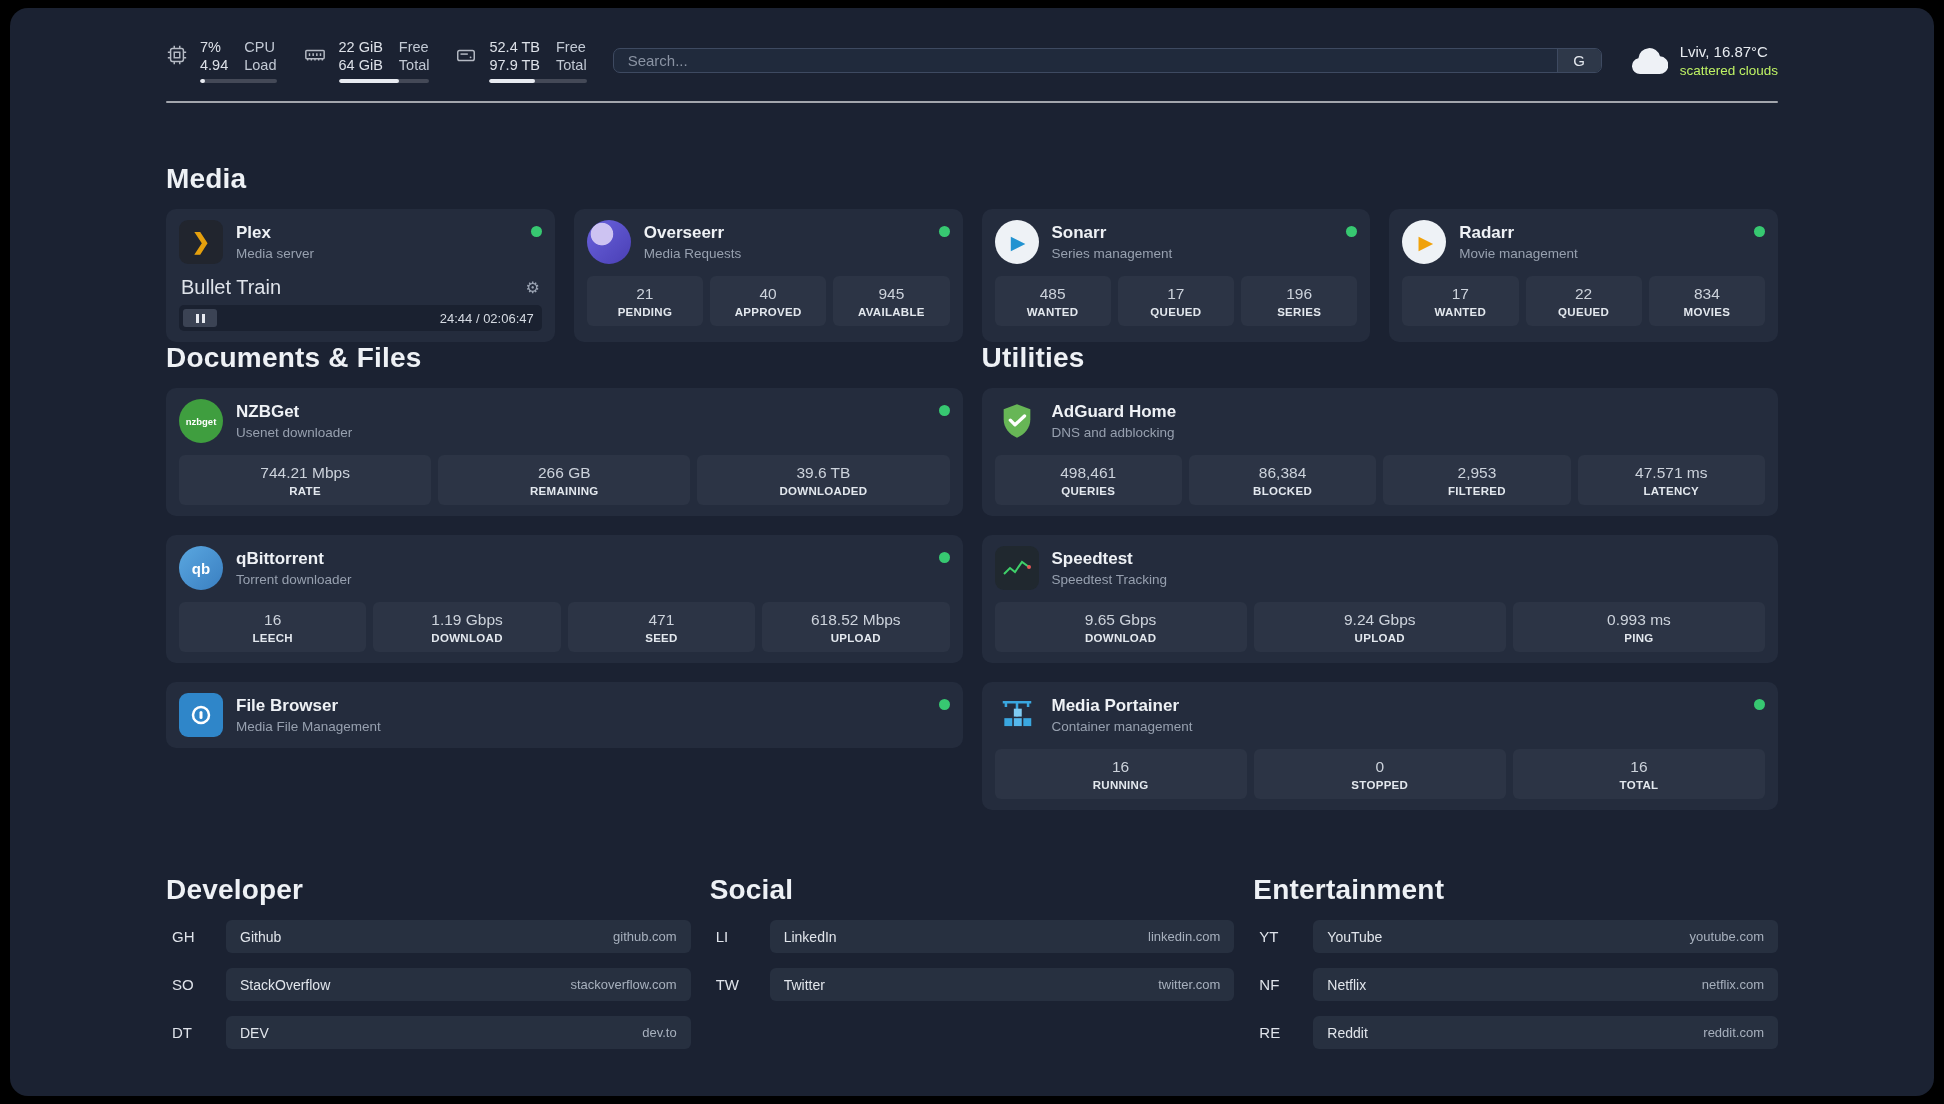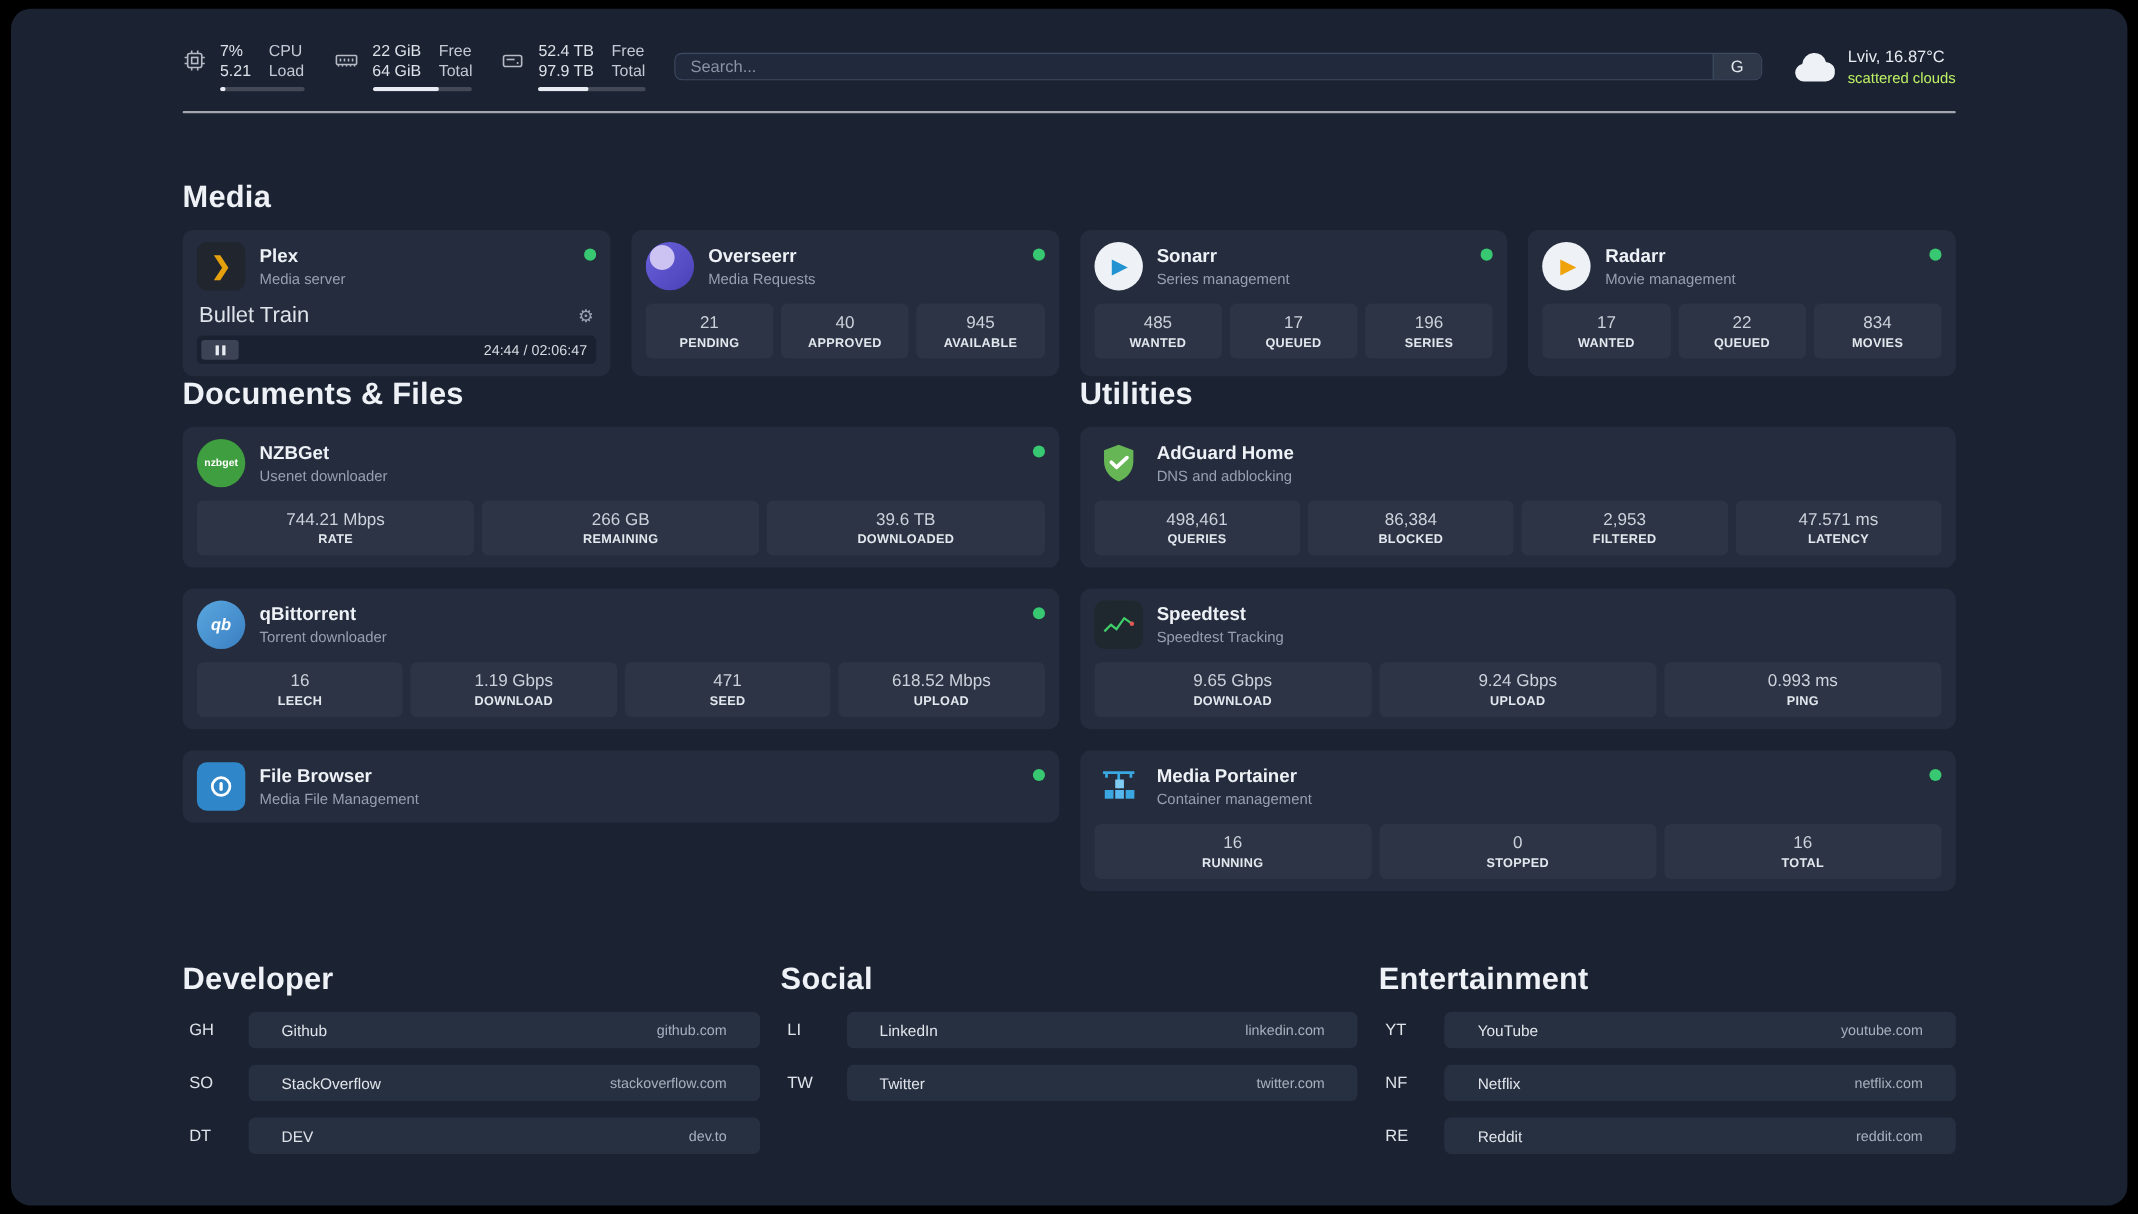--- a/index.html
+++ b/index.html
@@ -78,32 +78,32 @@
   .plex-icon { background:#21252e; }
   .plex-icon span { color:#e5a00d; font-size:22px; font-weight:700; }
   .overseerr-icon { background:radial-gradient(circle at 34% 32%, #cdc3f2 0 26%, rgba(0,0,0,0) 28%),
                     linear-gradient(135deg,#6a63dd,#4a3fb5); }
   .sonarr-icon { background:#eef2f6; }
   .sonarr-icon span { color:#2193d1; font-size:19px; margin-left:3px; }
   .radarr-icon { background:#eef2f6; }
   .radarr-icon span { color:#f0a20b; font-size:19px; margin-left:3px; }
   .nzbget-icon { background:#3f9e3f; }
   .nzbget-icon span { color:#fff; font-size:9.5px; font-weight:700; }
-  .qbit-icon { background:linear-gradient(135deg,#5aa7e0,#3a7fc1);font-style:italic; }
+  .qbit-icon { background:linear-gradient(135deg,#5aa7e0,#3a7fc1); }
   .qbit-icon span { color:#fff; font-size:15px; font-weight:700; }
   .speedtest-icon { background:#20282f; border-radius:9px; }
   .filebrowser-icon { background:#2f86c9; }
 
   
   .bookmarks { display:grid; grid-template-columns:repeat(3,1fr); gap:19px; margin-top:64px; }
   .bm-rows { display:flex; flex-direction:column; gap:15px; }
   .bm-row { display:flex; align-items:center; gap:14px; cursor:pointer; }
   .bm-abbr { width:46px; font-size:15px; color:#dfe3ea; padding-left:6px; }
   .bm-bar { flex:1; height:33px; background:#273040; border-radius:6px; display:flex;
-            align-items:center; justify-content:space-between; padding:0 30px; }
+            align-items:center; justify-content:space-between; padding:0 14px; }
   .bm-name { font-size:14px; color:#e1e5eb; }
   .bm-domain { font-size:13px; color:#a7b0bd; }
 </style>
 </head>
 <body>
 
 <div class="panel">
   <div class="content">
 
     <div class="topbar">
@@ -111,21 +111,21 @@
       <div class="metric">
         <svg class="metric-icon" width="22" height="22" viewBox="0 0 24 24" fill="none" stroke="#c6cbd4" stroke-width="1.6">
           <rect x="5" y="5" width="14" height="14" rx="2"></rect>
             <rect x="9" y="9" width="6" height="6"></rect>
           <path d="M9 2v3M15 2v3M9 19v3M15 19v3M2 9h3M2 15h3M19 9h3M19 15h3"></path>
         </svg>
         <div class="metric-body">
           <div class="metric-cols">
             <div class="mcol">
               <span class="mval">7%</span>
-              <span class="mval">5.21</span>
+              <span class="mval">4.94</span>
             </div>
             <div class="mcol">
               <span class="mlab">CPU</span>
               <span class="mlab">Load</span>
             </div>
           </div>
           <div class="metric-bar">
             <div class="metric-fill" style="width: 7%;"></div>
           </div>
         </div>

